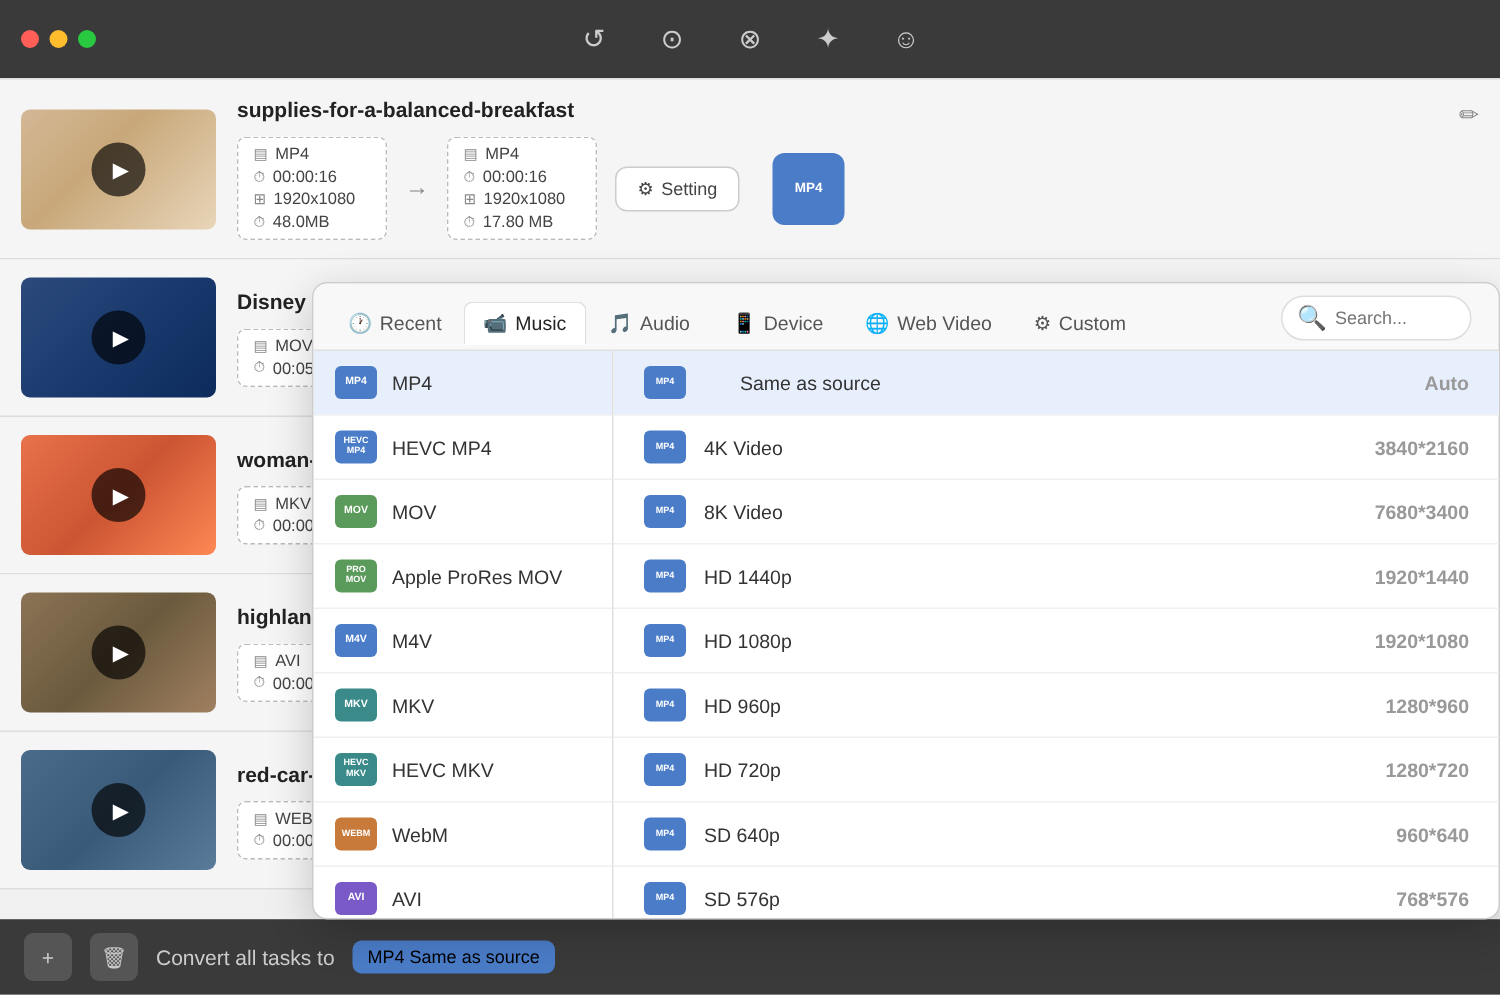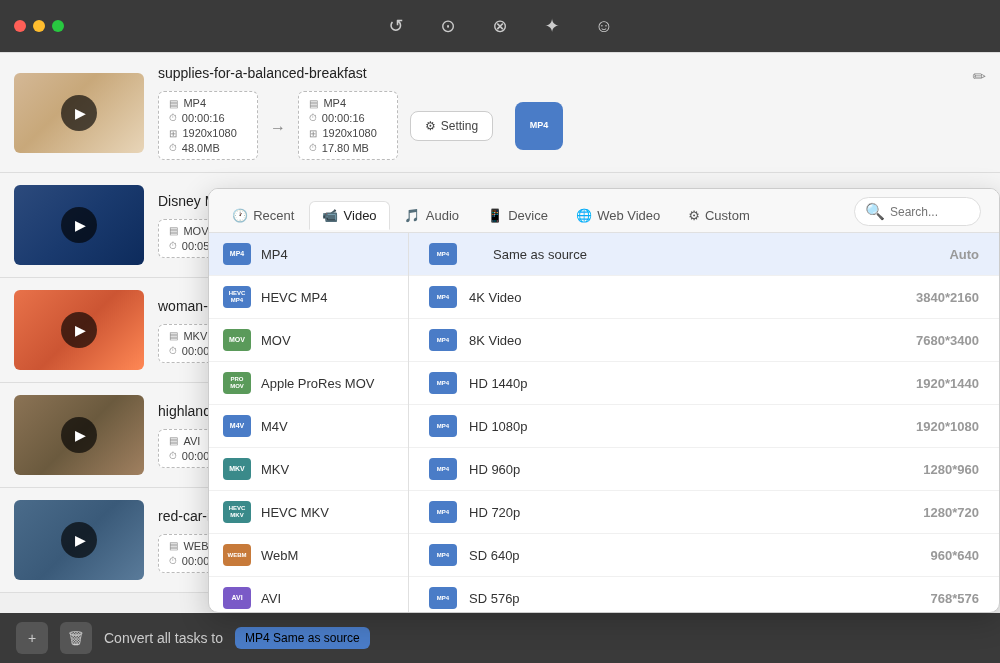--- a/index.html
+++ b/index.html
@@ -114,21 +114,21 @@
       content: '▶';
       margin-left: 3px;
     }
 
     .file-info {
       flex: 1;
       padding: 0 14px;
     }
     .file-name {
       font-size: 14px;
-      font-weight: 400;
+      font-weight: 700;
       color: #222;
       margin-bottom: 10px;
     }
     .file-meta-row {
       display: flex;
       align-items: center;
       gap: 12px;
     }
     .meta-box {
       border: 1px dashed #bbb;
@@ -533,21 +533,21 @@
 
   <div class="format-dropdown">
 
     <div class="format-tabs">
       <div class="format-tab">
         <span>🕐</span>
         <span>Recent</span>
       </div>
       <div class="format-tab active">
         <span>📹</span>
-        <span>Video</span>
+        <span>Music</span>
       </div>
       <div class="format-tab">
         <span>🎵</span>
         <span>Audio</span>
       </div>
       <div class="format-tab">
         <span>📱</span>
         <span>Device</span>
       </div>
       <div class="format-tab">

